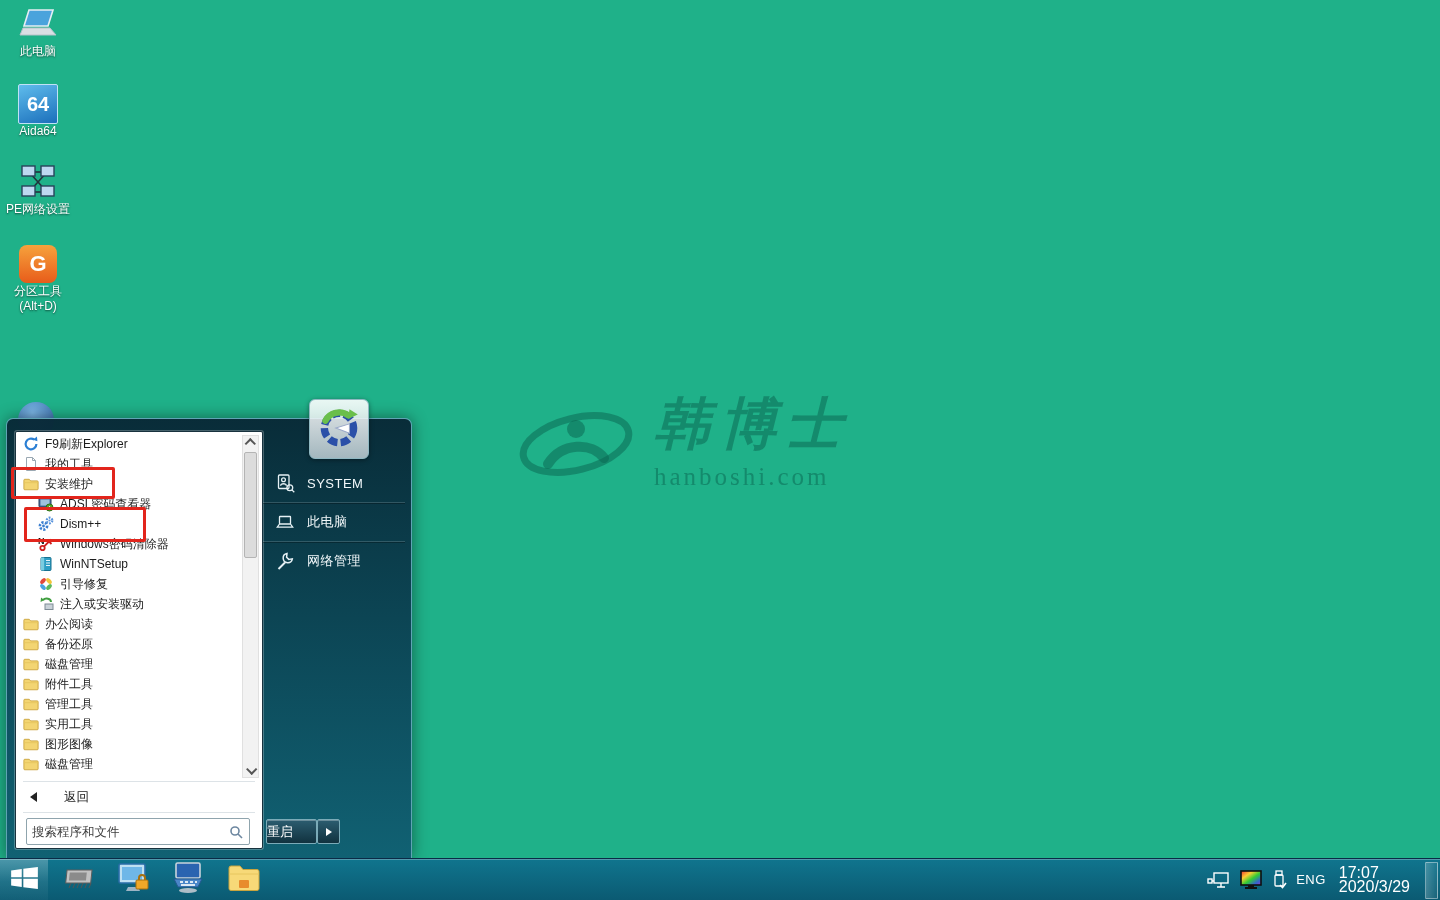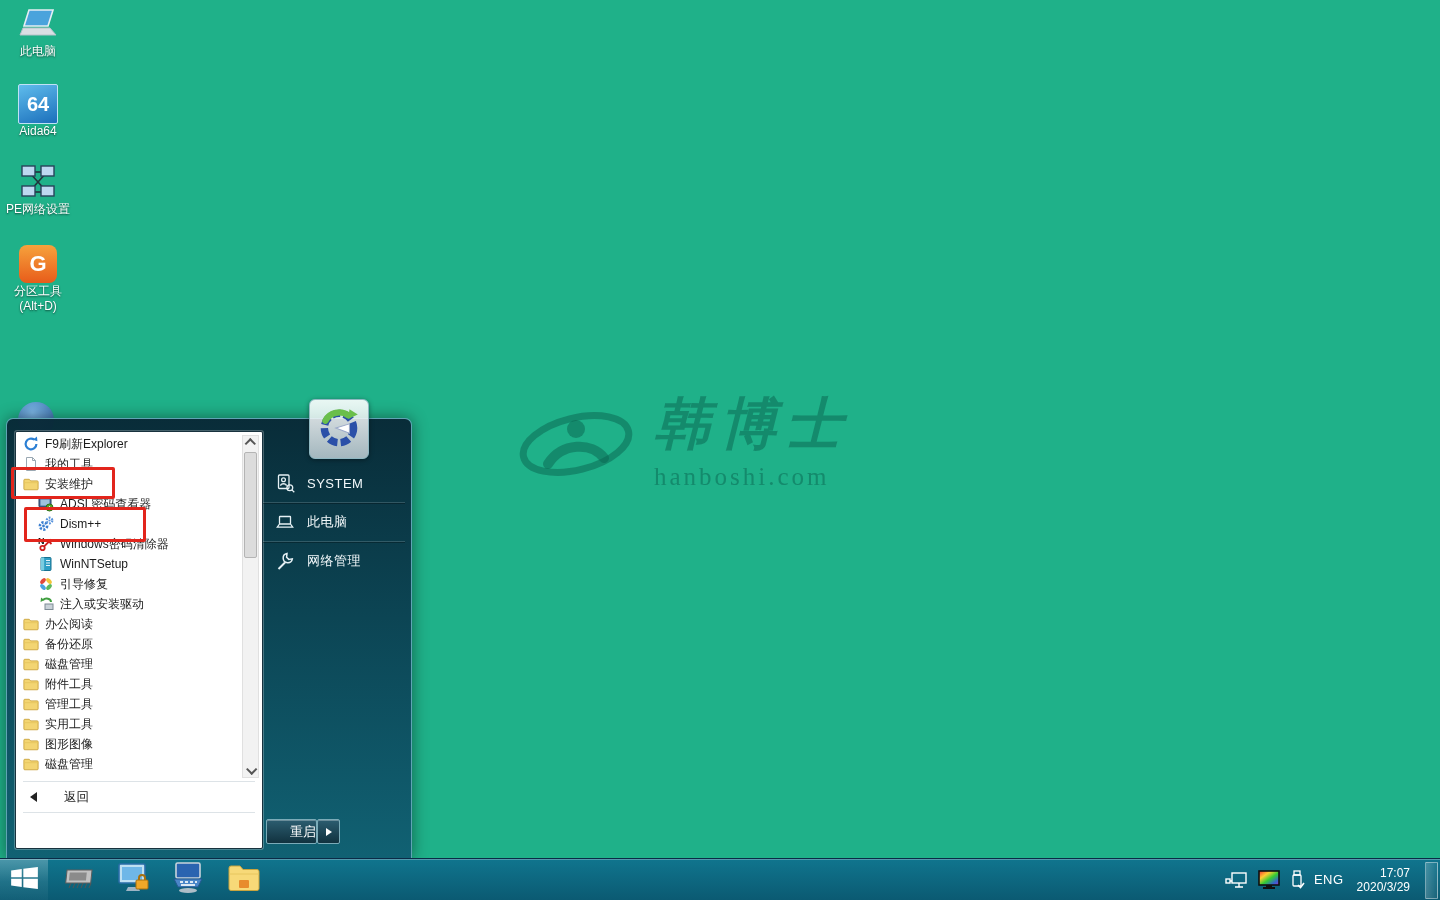--- a/index.html
+++ b/index.html
@@ -62,21 +62,21 @@
   .rp-item:not(:first-child){border-top:1px solid rgba(255,255,255,.16);
     box-shadow:inset 0 1px 0 rgba(0,0,0,.28);}
   .rp-ic{width:20px;height:20px;display:flex;}
   .rp-label{font-size:13px;color:#f2f8fa;letter-spacing:.5px;}
   .avatar{position:absolute;left:302px;top:-20px;width:58px;height:58px;border-radius:6px;z-index:12;
     background:linear-gradient(180deg,rgba(255,255,255,.9),rgba(215,228,233,.75));
     border:1px solid #8fb8c2;box-shadow:0 1px 5px rgba(0,0,0,.4);
     display:flex;align-items:center;justify-content:center;}
   .restart-btn{position:absolute;left:259px;top:400px;width:49px;height:23px;
     background:linear-gradient(180deg,#2c5d70,#11323f);border:1px solid #7babb8;border-radius:2px;
-    color:#fff;font-size:13px;display:flex;align-items:center;justify-content:flex-end;
+    color:#fff;font-size:13px;display:flex;align-items:center;justify-content:flex-start;
     box-shadow:inset 0 1px 0 rgba(255,255,255,.3);cursor:default;}
   .restart-arrow{position:absolute;left:310px;top:400px;width:21px;height:23px;
     background:linear-gradient(180deg,#2c5d70,#11323f);border:1px solid #7babb8;border-radius:2px;
     display:flex;align-items:center;justify-content:center;
     box-shadow:inset 0 1px 0 rgba(255,255,255,.3);cursor:default;}
   .tri-right{width:0;height:0;border-left:6px solid #fff;border-top:4px solid transparent;
     border-bottom:4px solid transparent;}
   .hl-box{position:absolute;border:3px solid var(--hl,#E2251C);border-radius:2px;z-index:20;}
   .hl-1{left:4px;top:48px;width:98px;height:26px;}
   .hl-2{left:17px;top:88px;width:116px;height:29px;}
@@ -85,21 +85,21 @@
     background:linear-gradient(180deg,#10758e,#0b5a72);border-top:1px solid #0b2a46;}
   #taskbar:before{content:"";position:absolute;left:0;top:0;width:100%;height:1px;
     background:rgba(255,255,255,.28);}
   .tb-start{position:absolute;left:0;top:0;width:48px;height:41px;display:flex;align-items:center;
     justify-content:center;background:linear-gradient(180deg,rgba(255,255,255,.25),rgba(255,255,255,.08) 55%,rgba(255,255,255,.03));cursor:default;}
   .tb-btn{position:absolute;top:0;width:38px;height:41px;display:flex;align-items:center;
     justify-content:center;cursor:default;}
   .tray{position:absolute;right:30px;top:0;height:41px;display:flex;align-items:center;gap:9px;}
   .tray-ic{display:flex;align-items:center;}
   .tray-lang{color:#fff;font-size:13px;letter-spacing:.5px;}
-  .tray-clock{color:#fff;font-size:12px;text-align:right;line-height:14px;margin-left:4px;}
+  .tray-clock{color:#fff;font-size:16px;line-height:14px;margin-left:4px;}
   .show-desktop{position:absolute;right:2px;top:3px;width:11px;height:35px;
     background:linear-gradient(90deg,rgba(255,255,255,.22),rgba(255,255,255,.05));
     border:1px solid rgba(255,255,255,.4);border-radius:1px;cursor:default;}
 </style>
 </head>
 <body>
 
 <div id="screen">
 
   <div class="watermark">
@@ -345,20 +345,29 @@
         <span class="arr" style="bottom:0">
             <span class="chev down"></span>
           </span>
       </div>
       <div class="sep" style="top:349px"></div>
       <div class="sm-back">
         <span class="back-arrow"></span>
         <span class="back-label">返回</span>
       </div>
       <div class="sep" style="top:380px"></div>
+      <div class="sm-search">
+        <input type="text" placeholder="搜索程序和文件" style="">
+        <span class="search-glass">
+          <svg width="14" height="14" viewBox="0 0 14 14" fill="none" stroke="#6d87a0" stroke-width="1.6">
+            <circle cx="6" cy="6" r="4"></circle>
+              <path d="M9 9 L13 13"></path>
+          </svg>
+        </span>
+      </div>
     </div>
 
     <div class="avatar">
       <span>
         <svg width="46" height="46" viewBox="0 0 44 44">
           <circle cx="22" cy="23" r="14" fill="none" stroke="#2b50a8" stroke-width="7" stroke-dasharray="8.5 3.2"></circle>
           <path d="M9 16 a15 15 0 0 1 22-5" fill="none" stroke="#6abf4b" stroke-width="6" stroke-linecap="round"></path>
           <path d="M32 5 l8 5 -9 4z" fill="#6abf4b"></path>
           <path d="M19 23 l13-4 v9z" fill="#fff" stroke="#9aa8c8"></path>
         </svg>

